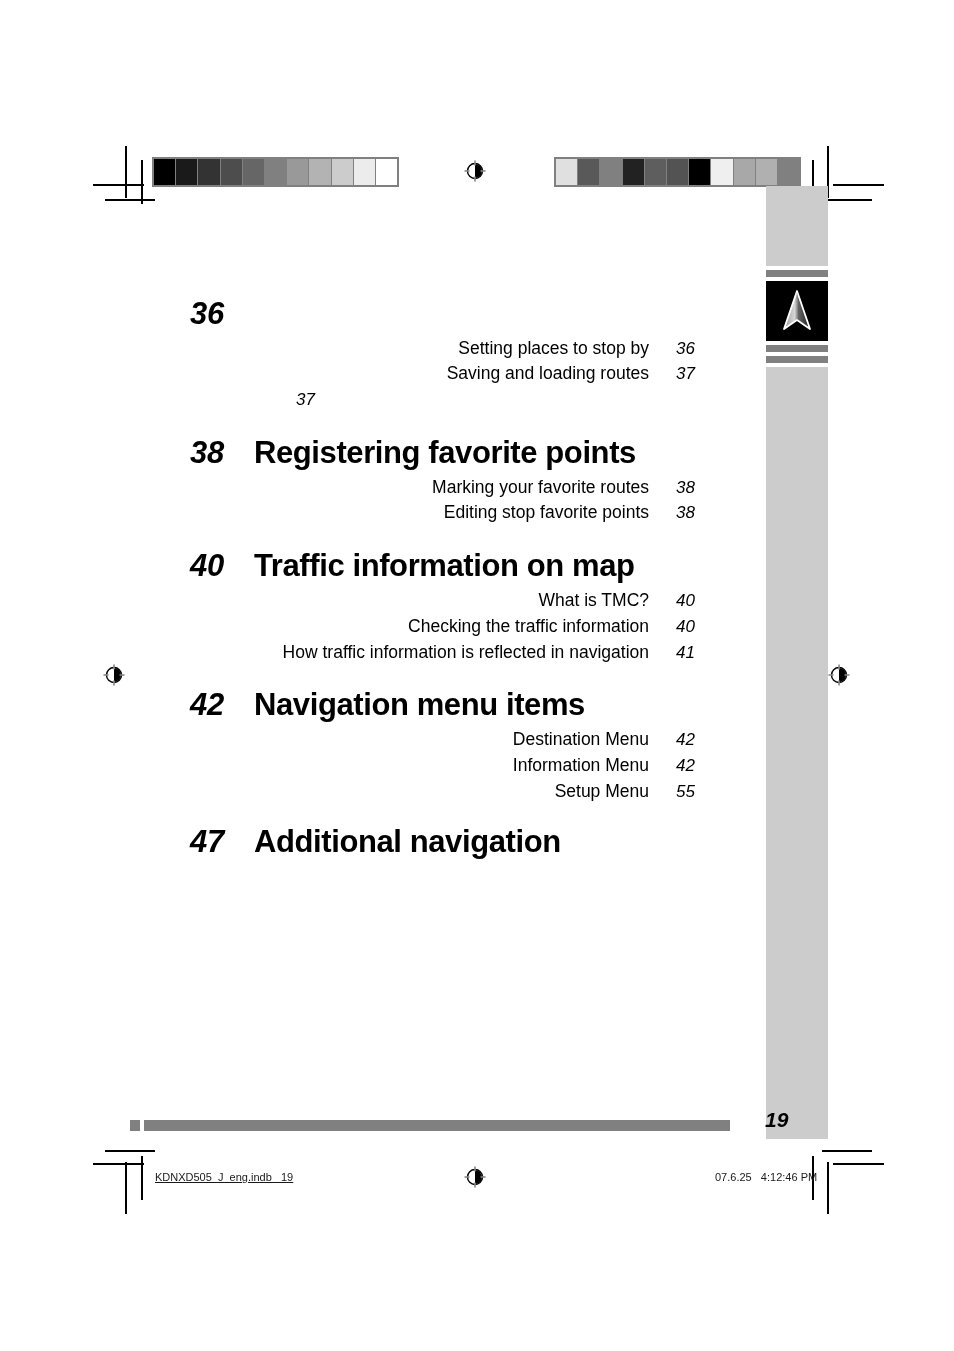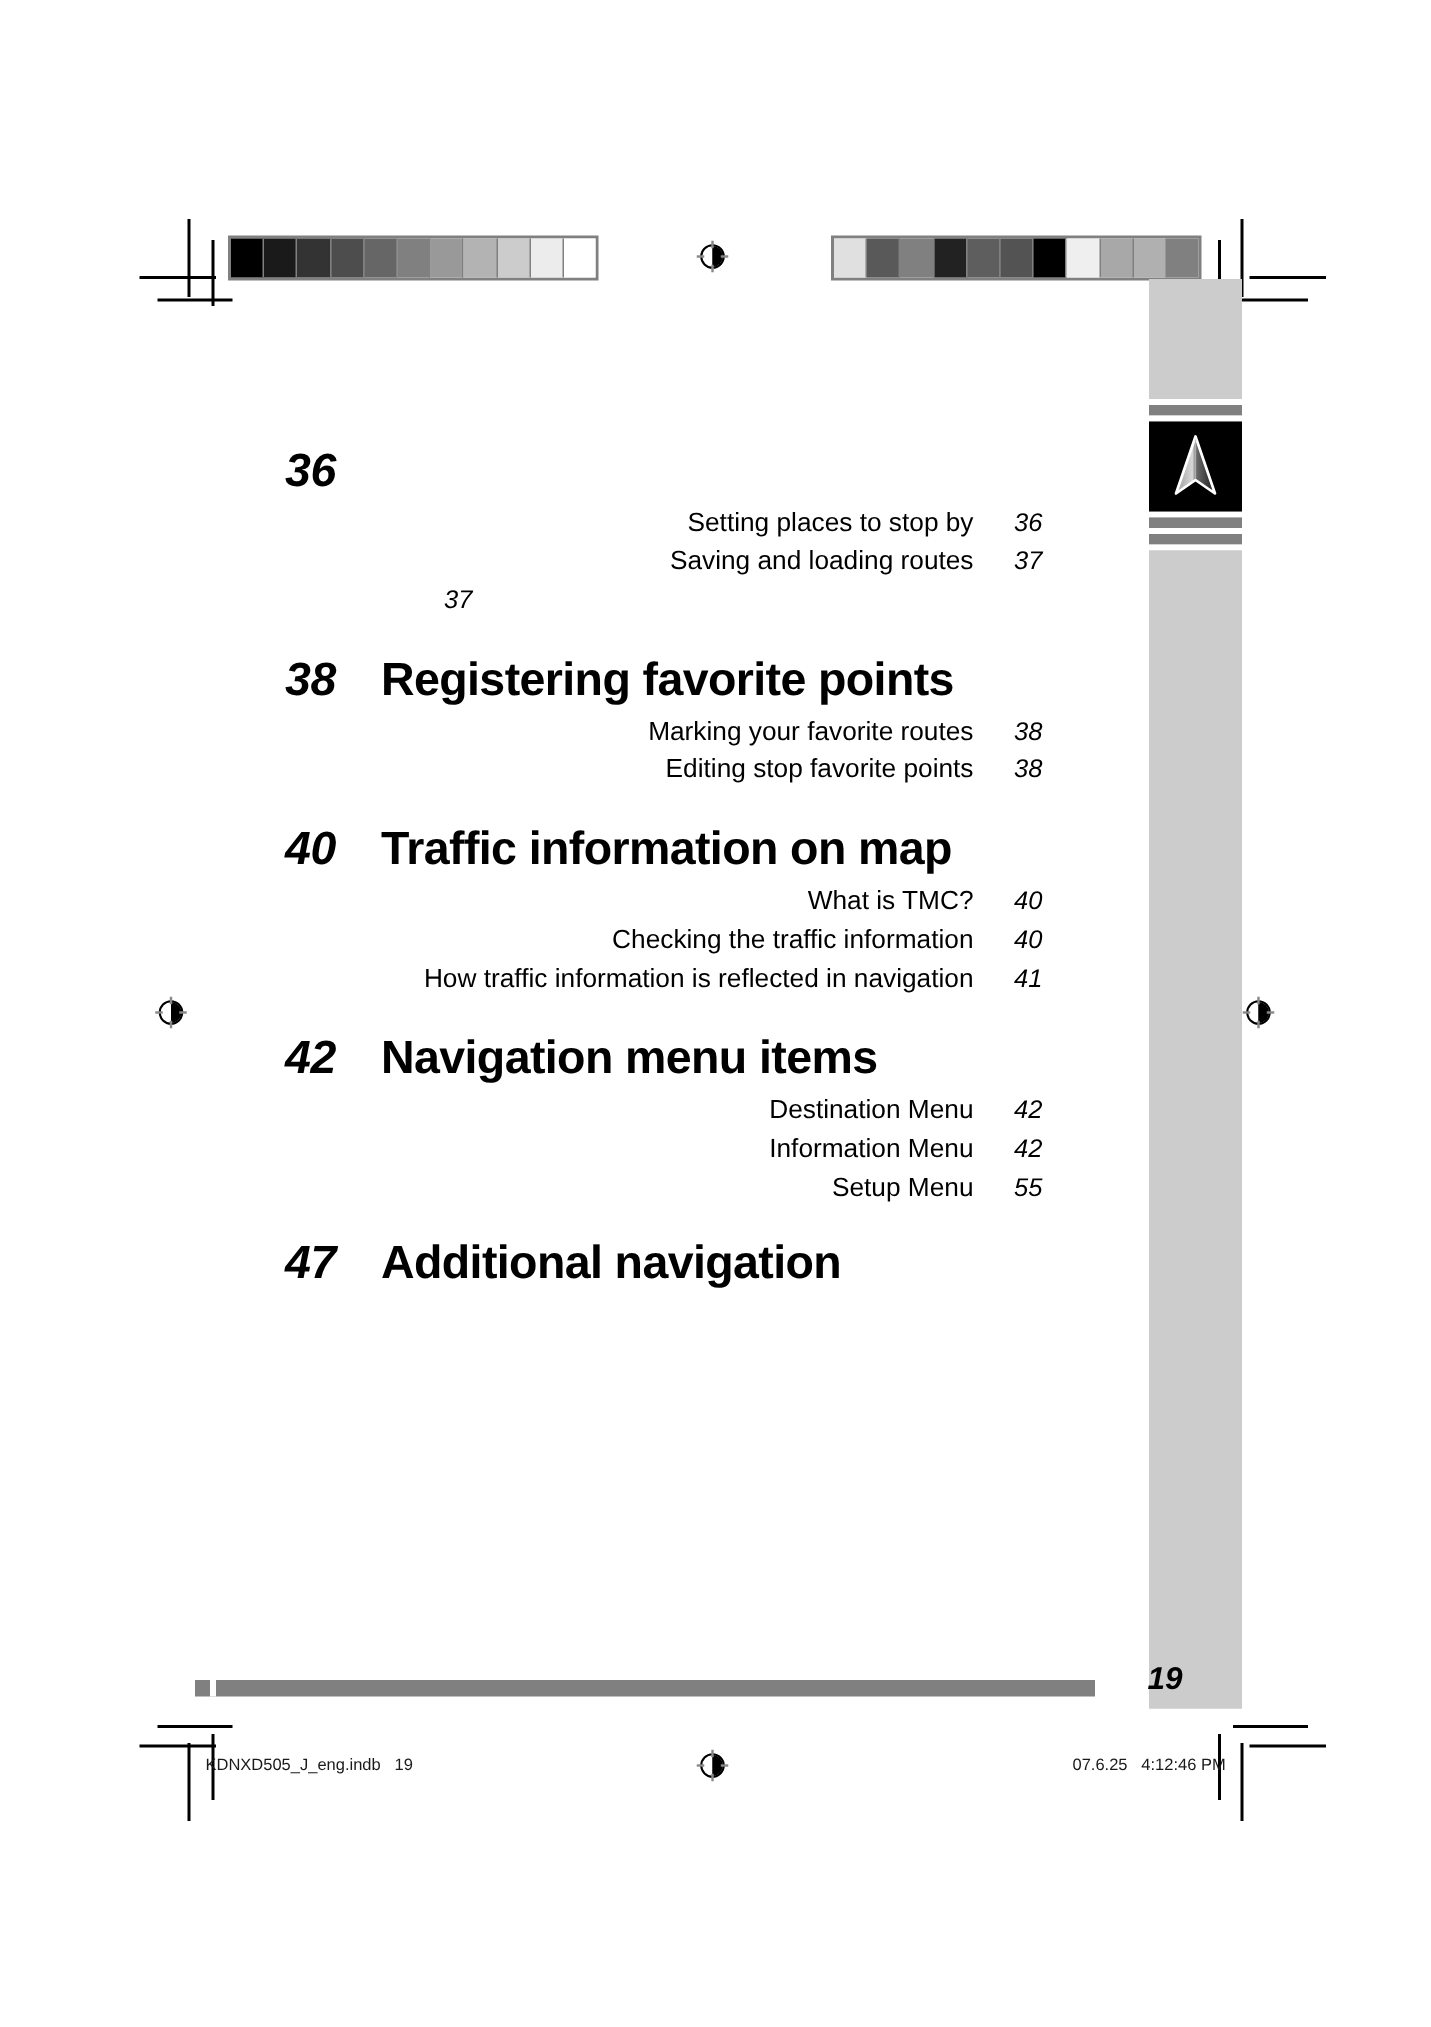--- a/index.html
+++ b/index.html
@@ -164,21 +164,21 @@
     margin-left: 29px;
   }
 
   .imprint {
     position: absolute;
     font-family: "Liberation Sans", sans-serif;
     font-size: 11px;
     color: #1a1a1a;
     white-space: pre;
   }
-  .imprint-file { left: 137px; top: 1171px; }
+  .imprint-file { left: 155px; top: 1171px; text-decoration: underline; }
   .imprint-time { left: 715px; top: 1171px; }
 </style>
 </head>
 <body>
 
 <div class="page">
 
   <div class="crop v" style="left:125px; top:146px; height:52px;"></div>
   <div class="crop h" style="left:93px; top:184px; width:51px;"></div>
   <div class="crop v" style="left:141px; top:160px; height:44px;"></div>

